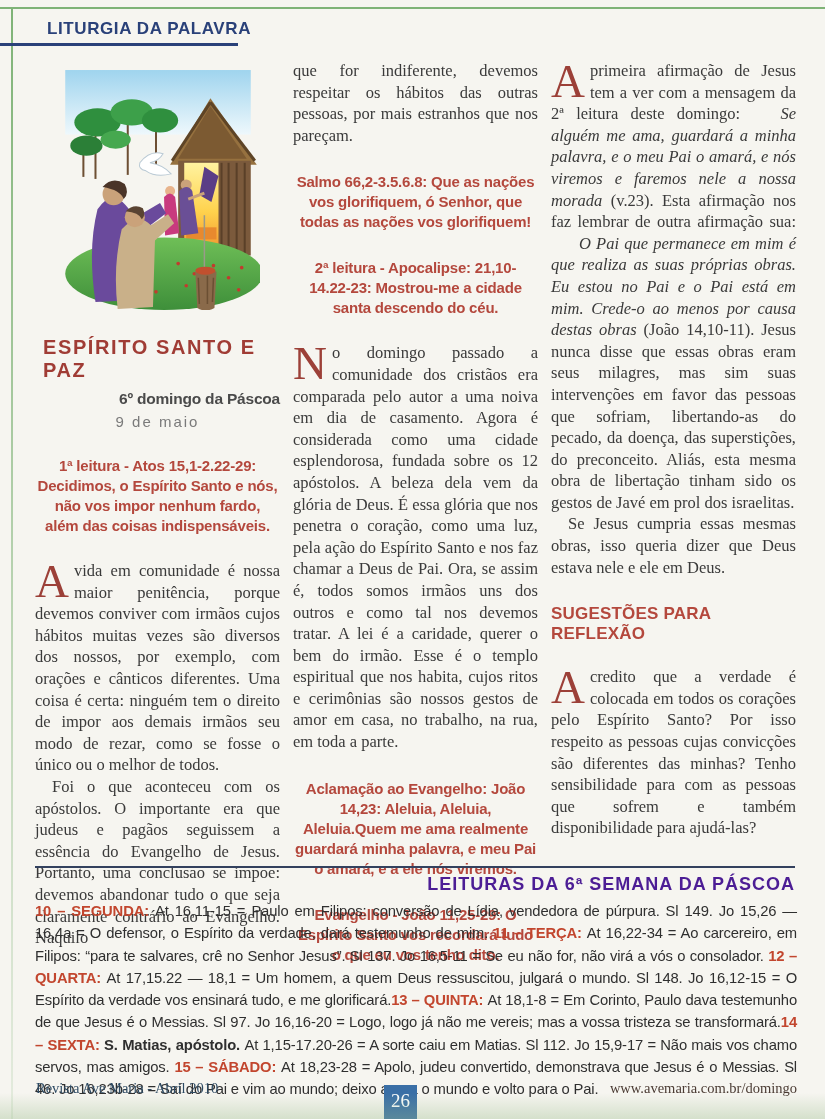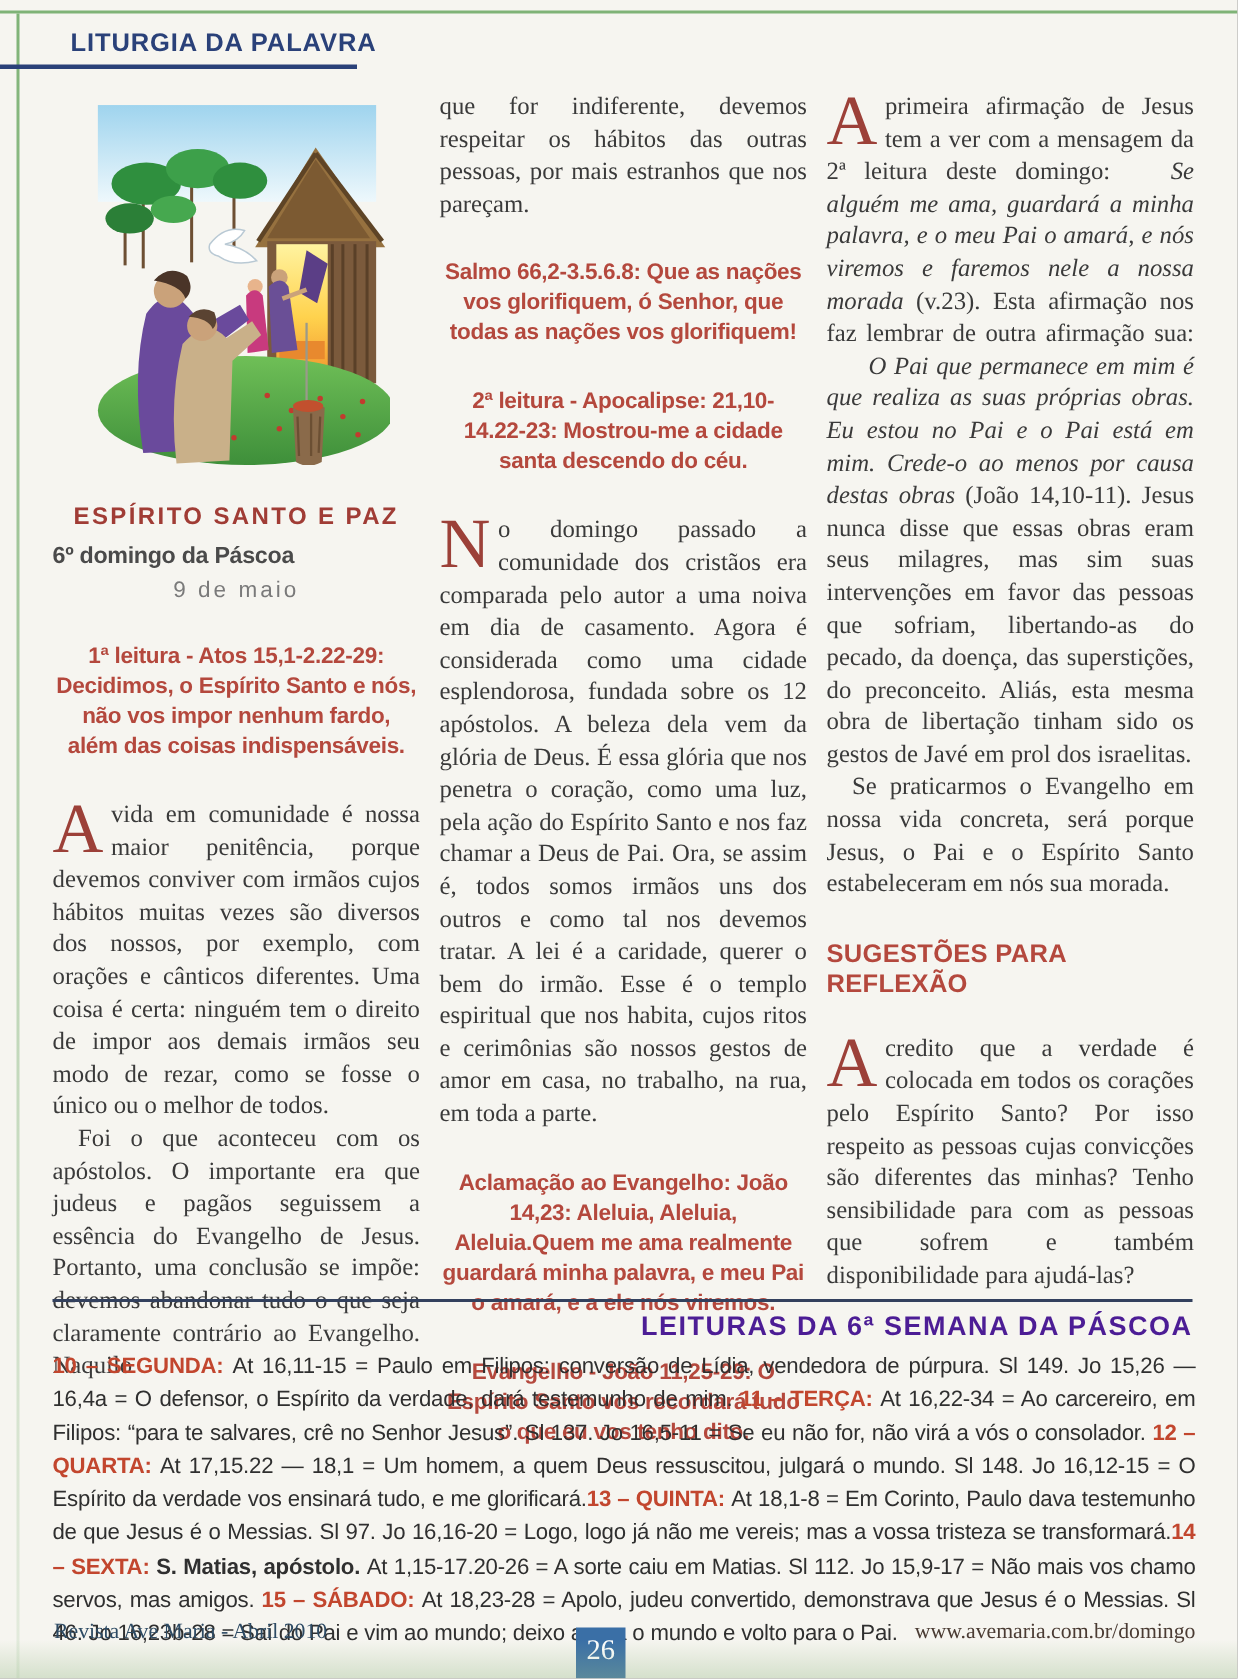--- a/index.html
+++ b/index.html
@@ -16,23 +16,23 @@
   .hdr{position:absolute; top:19px; left:47px; margin:0; font-family:"Liberation Sans","DejaVu Sans",sans-serif;
         font-size:17px; font-weight:bold; letter-spacing:.6px; color:#2a4179;}
   .hdr-rule{position:absolute; top:43px; left:0; width:238px; height:3px; background:#2a4179;}
 
   .columns{position:absolute; top:60px; left:35px; width:760px; height:800px;
         display:flex; gap:13px; align-items:flex-start;}
   .col{width:245px; flex:0 0 245px;}
 
   .illus{display:block; width:204px; height:244px; margin:6px auto 26px auto;}
 
-  .art-title{margin:8px; text-align:center; font-family:"Liberation Sans","DejaVu Sans",sans-serif;
-        font-size:16px; font-weight:bold; letter-spacing:1.6px; color:#a03c35;}
-  .art-sub{margin-top:7px; text-align:left; font-family:"Liberation Sans","DejaVu Sans",sans-serif;
+  .art-title{margin:8px; font-family:"Liberation Sans","DejaVu Sans",sans-serif;
+        font-size:20px; font-weight:bold; letter-spacing:1.6px; color:#a03c35;}
+  .art-sub{margin-top:7px; text-align:right; font-family:"Liberation Sans","DejaVu Sans",sans-serif;
         font-size:15.5px; font-weight:bold; color:#4a4a4a; letter-spacing:-.2px;}
   .art-date{margin-top:5px; text-align:center; font-family:"Liberation Sans","DejaVu Sans",sans-serif;
         font-size:15px; color:#7a7a7a; letter-spacing:2px;}
 
   .red-block{font-family:"Liberation Sans","DejaVu Sans",sans-serif; font-weight:bold;
         font-size:15px; line-height:20px; color:#b4483d; text-align:center;
         letter-spacing:-.2px; margin:26px 2px 0 2px;}
 
   .body{margin:0; font-size:16.5px; line-height:21.6px; text-align:justify; color:#3a3a3a;}
   .body.first{margin-top:24px;}
@@ -166,21 +166,21 @@
       <p class="body">que for indiferente, devemos respeitar os hábitos das outras pessoas, por mais estranhos que nos pareçam.</p>
       <div class="red-block">Salmo 66,2-3.5.6.8: Que as nações vos glorifiquem, ó Senhor, que todas as nações vos glorifiquem!</div>
       <div class="red-block">2ª leitura - Apocalipse: 21,10-14.22-23: Mostrou-me a cidade santa descendo do céu.</div>
       <p class="body first"><span class="dropcap">N</span><span>o domingo passado a comunidade dos cristãos era comparada pelo autor a uma noiva em dia de casamento. Agora é considerada como uma cidade esplendorosa, fundada sobre os 12 apóstolos. A beleza dela vem da glória de Deus. É essa glória que nos penetra o coração, como uma luz, pela ação do Espírito Santo e nos faz chamar a Deus de Pai. Ora, se assim é, todos somos irmãos uns dos outros e como tal nos devemos tratar. A lei é a caridade, querer o bem do irmão. Esse é o templo espiritual que nos habita, cujos ritos e cerimônias são nossos gestos de amor em casa, no trabalho, na rua, em toda a parte.</span></p>
       <div class="red-block">Aclamação ao Evangelho: João 14,23: Aleluia, Aleluia, Aleluia.Quem me ama realmente guardará minha palavra, e meu Pai o amará, e a ele nós viremos.</div>
       <div class="red-block">Evangelho - João 11,25-29: O Espírito Santo vos recordará tudo o que eu vos tenho dito.</div>
     </div>
 
     <div class="col">
       <p class="body"><span class="dropcap">A</span><span><span class="seg-normal">primeira afirmação de Jesus tem a ver com a mensagem da 2ª leitura deste domingo: </span><span class="seg-italic">Se alguém me ama, guardará a minha palavra, e o meu Pai o amará, e nós viremos e faremos nele a nossa morada</span><span class="seg-normal"> (v.23). Esta afirmação nos faz lembrar de outra afirmação sua: </span><span class="seg-italic">O Pai que permanece em mim é que realiza as suas próprias obras. Eu estou no Pai e o Pai está em mim. Crede-o ao menos por causa destas obras</span><span class="seg-normal"> (João 14,10-11). Jesus nunca disse que essas obras eram seus milagres, mas sim suas intervenções em favor das pessoas que sofriam, libertando-as do pecado, da doença, das superstições, do preconceito. Aliás, esta mesma obra de libertação tinham sido os gestos de Javé em prol dos israelitas.</span></span></p>
-      <p class="body indent">Se praticarmos o Evangelho em nossa vida concreta, será porque Jesus, o Pai e o Espírito Santo estabeleceram em nós sua morada.</p>
+      <p class="body indent">Se Jesus cumpria essas mesmas obras, isso queria dizer que Deus estava nele e ele em Deus.</p>
       <h3 class="reflex-title">SUGESTÕES PARA REFLEXÃO</h3>
       <p class="body after-title"><span class="dropcap">A</span><span>credito que a verdade é colocada em todos os corações pelo Espírito Santo? Por isso respeito as pessoas cujas convicções são diferentes das minhas? Tenho sensibilidade para com as pessoas que sofrem e também disponibilidade para ajudá-las?</span></p>
     </div>
   </div>
 
   <div class="readings-rule"></div>
   <h2 class="readings-title">LEITURAS DA 6ª SEMANA DA PÁSCOA</h2>
   <p class="readings-text"><span class="seg-day">10 – SEGUNDA: </span><span class="seg-normal">At 16,11-15 = Paulo em Filipos: conversão de Lídia, vendedora de púrpura. Sl 149. Jo 15,26 — 16,4a = O defensor, o Espírito da verdade, dará testemunho de mim. </span><span class="seg-day">11 – TERÇA: </span><span class="seg-normal">At 16,22-34 = Ao carcereiro, em Filipos: “para te salvares, crê no Senhor Jesus”. Sl 137. Jo 16,5-11 = Se eu não for, não virá a vós o consolador. </span><span class="seg-day">12 – QUARTA: </span><span class="seg-normal">At 17,15.22 — 18,1 = Um homem, a quem Deus ressuscitou, julgará o mundo. Sl 148. Jo 16,12-15 = O Espírito da verdade vos ensinará tudo, e me glorificará.</span><span class="seg-day">13 – QUINTA: </span><span class="seg-normal">At 18,1-8 = Em Corinto, Paulo dava testemunho de que Jesus é o Messias. Sl 97. Jo 16,16-20 = Logo, logo já não me vereis; mas a vossa tristeza se transformará.</span><span class="seg-day">14 – SEXTA: </span><span class="seg-bold">S. Matias, apóstolo. </span><span class="seg-normal">At 1,15-17.20-26 = A sorte caiu em Matias. Sl 112. Jo 15,9-17 = Não mais vos chamo servos, mas amigos. </span><span class="seg-day">15 – SÁBADO: </span><span class="seg-normal">At 18,23-28 = Apolo, judeu convertido, demonstrava que Jesus é o Messias. Sl 46. Jo 16,23b-28 = Saí do Pai e vim ao mundo; deixo agora o mundo e volto para o Pai.</span></p>
 
   <span class="footer-left">Revista Ave Maria - Abril 2010</span>

